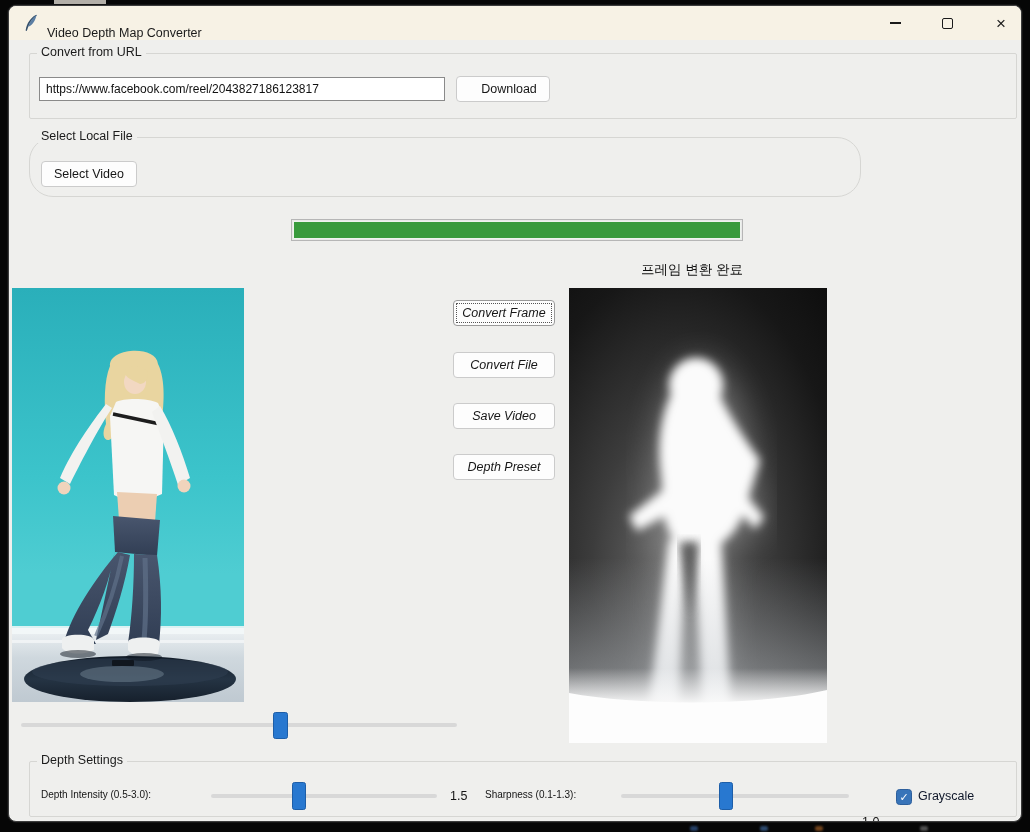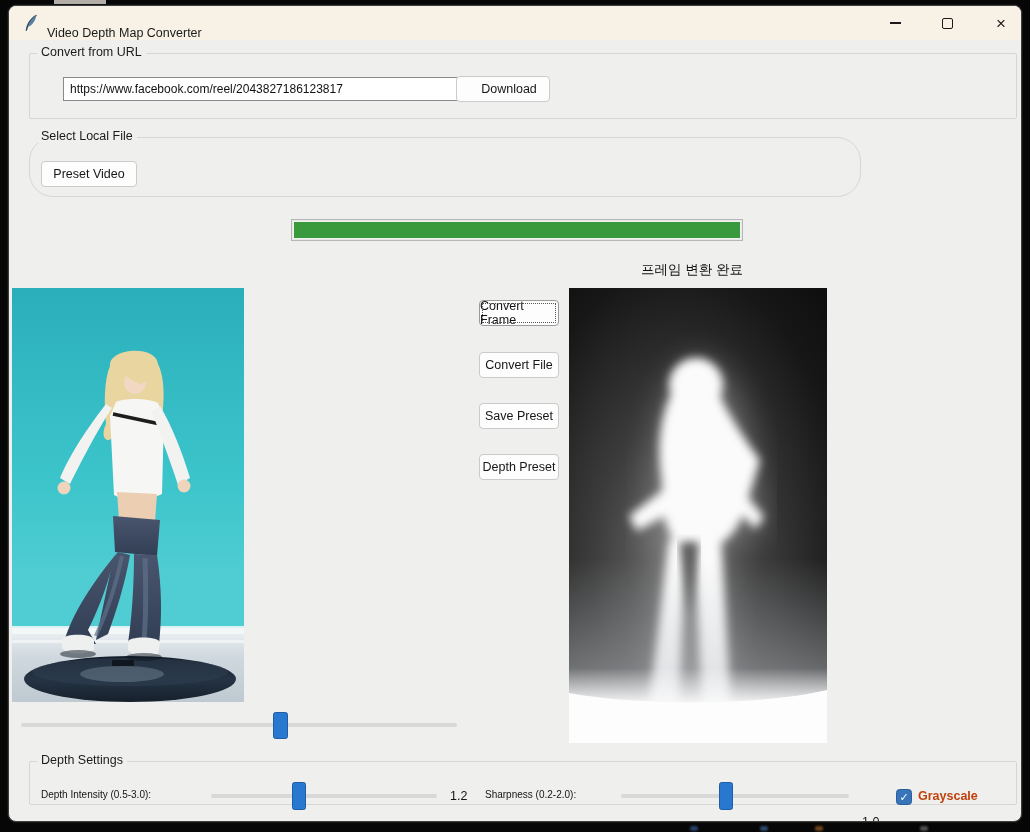--- a/index.html
+++ b/index.html
@@ -25,32 +25,32 @@
   .min-glyph { width:11px; height:1.5px; background:#1a1a1a; }
   .max-glyph { width:11px; height:11px; border:1.4px solid #1a1a1a; border-radius:2px; }
   .close-glyph { font-size:17px; color:#1a1a1a; line-height:1; font-weight:400; }
 
   
   .group { position:absolute; border:1px solid #d6d6d3; border-radius:2px; }
   .group-label { position:absolute; top:-9px; left:7px; padding:0 4px; background:#efefed;
                  font-size:12.5px; color:#1b1b1b; white-space:nowrap; }
   #url-group   { left:20px; top:47px;  width:988px; height:66px; }
   #file-group  { left:20px; top:131px; width:832px; height:60px;border-radius:24px; }
-  #depth-group { left:20px; top:755px; width:988px; height:44px; }
+  #depth-group { left:20px; top:755px; width:988px; height:56px; }
 
   
   .entry { position:absolute; background:#ffffff; border:1px solid #8a8a8a; font-size:12px;
            color:#111; padding:0 6px; outline:none; }
-  #url-entry { left:30px; top:71px; width:406px; height:24px;margin-left:24px; }
+  #url-entry { left:30px; top:71px; width:406px; height:24px; }
   .btn { position:absolute; background:#fdfdfd; border:1px solid #cbcbcb; border-radius:4px;
          font-size:12.5px; color:#161616; display:flex; align-items:center; justify-content:center;
          cursor:default; font-family:"Liberation Sans", sans-serif; }
   #download-btn { left:447px; top:70px; width:94px; height:26px;padding-left:12px; }
   #select-video-btn { left:32px; top:155px; width:96px; height:26px; }
-  .action-btn { left:470px; width:80px; height:26px; }
+  .action-btn { left:444px; width:102px; height:26px;font-style:italic; }
   #convert-frame-btn { top:294px; outline:1px dotted #555; outline-offset:-4px; border-color:#9a9a9a; }
   #convert-video-btn { top:346px; }
   #save-preset-btn   { top:397px; }
   #load-preset-btn   { top:448px; }
 
   
   .progressbar { position:absolute; left:282px; top:213px; width:452px; height:22px;
                  background:#e9e9e9; border:1px solid #b6b6b6; padding:1px; }
   .progress-fill { width:100%; height:100%; background:#389a3c; border:1px solid #eef3ee; }
   .status-text { position:absolute; left:282px; top:255px; width:452px; text-align:right;
@@ -74,21 +74,21 @@
   .setting-label { position:absolute; font-size:10px; color:#141414; top:783px; }
   #intensity-label { left:32px; }
   #sharpness-label { left:476px; }
   .setting-value { position:absolute; font-size:12.5px; color:#141414; top:783px; }
   #intensity-value { left:441px; }
   #sharpness-value { left:853px;margin-top:26px; }
 
   .checkbox { position:absolute; left:887px; top:783px; width:16px; height:16px; background:#3874b9;
               border:1px solid #2d5f9c; border-radius:3.5px; color:#fff; font-size:11px;
               display:flex; align-items:center; justify-content:center; line-height:1; }
-  #grayscale-label { left:909px; top:783px; position:absolute; font-size:12.5px; color:#c2410c;font-weight:bold; }
+  #grayscale-label { left:909px; top:783px; position:absolute; font-size:12.5px; color:#0f172a; }
 </style>
 </head>
 <body>
 
 <div class="screen">
   <div class="bg-tab"></div>
   <div class="taskbar-hints"></div>
 
   <div class="window">
 
@@ -111,21 +111,21 @@
 
     <div class="group" id="url-group">
       <span class="group-label">Convert from URL</span>
     </div>
     <input class="entry" id="url-entry" value="https://www.facebook.com/reel/2043827186123817" style="">
     <div class="btn" id="download-btn">Download</div>
 
     <div class="group" id="file-group">
       <span class="group-label">Select Local File</span>
     </div>
-    <div class="btn" id="select-video-btn">Preset Video</div>
+    <div class="btn" id="select-video-btn">Select Video</div>
 
     <div class="progressbar">
       <div class="progress-fill"></div>
     </div>
     <div class="status-text">프레임 변환 완료</div>
 
     <div class="preview" id="left-preview">
       <svg width="232" height="414" viewBox="0 0 232 414">
         <defs>
           <linearGradient id="tealG" x1="0" y1="0" x2="0" y2="1">
@@ -186,21 +186,21 @@
           <rect x="100" y="372" width="22" height="6" rx="1" fill="#10161e"></rect>
         </g>
       </svg>
     </div>
 
     <div class="slider-track" id="frame-track"></div>
     <div class="slider-handle" id="frame-handle"></div>
 
     <div class="btn action-btn" id="convert-frame-btn">Convert Frame</div>
     <div class="btn action-btn" id="convert-video-btn">Convert File</div>
-    <div class="btn action-btn" id="save-preset-btn">Save Preset</div>
+    <div class="btn action-btn" id="save-preset-btn">Save Video</div>
     <div class="btn action-btn" id="load-preset-btn">Depth Preset</div>
 
     <div class="preview" id="right-preview">
       <svg width="258" height="455" viewBox="0 0 258 455">
         <defs>
           <radialGradient id="dbg" cx="0.42" cy="0.62" r="0.95">
             <stop offset="0" stop-color="#6e6e6e"></stop>
               <stop offset="0.35" stop-color="#3c3c3c"></stop>
             <stop offset="0.7" stop-color="#171717"></stop>
               <stop offset="1" stop-color="#090909"></stop>
@@ -244,23 +244,23 @@
         <path d="M0,405 C70,418 190,418 258,402 L258,455 L0,455 Z" fill="#fdfdfd"></path>
       </svg>
     </div>
 
     <div class="group" id="depth-group">
       <span class="group-label">Depth Settings</span>
     </div>
     <span class="setting-label" id="intensity-label">Depth Intensity (0.5-3.0):</span>
     <div class="slider-track" id="intensity-track"></div>
     <div class="slider-handle" id="intensity-handle"></div>
-    <span class="setting-value" id="intensity-value">1.2</span>
-
-    <span class="setting-label" id="sharpness-label">Sharpness (0.2-2.0):</span>
+    <span class="setting-value" id="intensity-value">1.5</span>
+
+    <span class="setting-label" id="sharpness-label">Sharpness (0.1-1.3):</span>
     <div class="slider-track" id="sharpness-track"></div>
     <div class="slider-handle" id="sharpness-handle"></div>
     <span class="setting-value" id="sharpness-value">1.0</span>
 
     <div class="checkbox">✓</div>
     <span id="grayscale-label">Grayscale</span>
 
   </div>
 </div>
 

